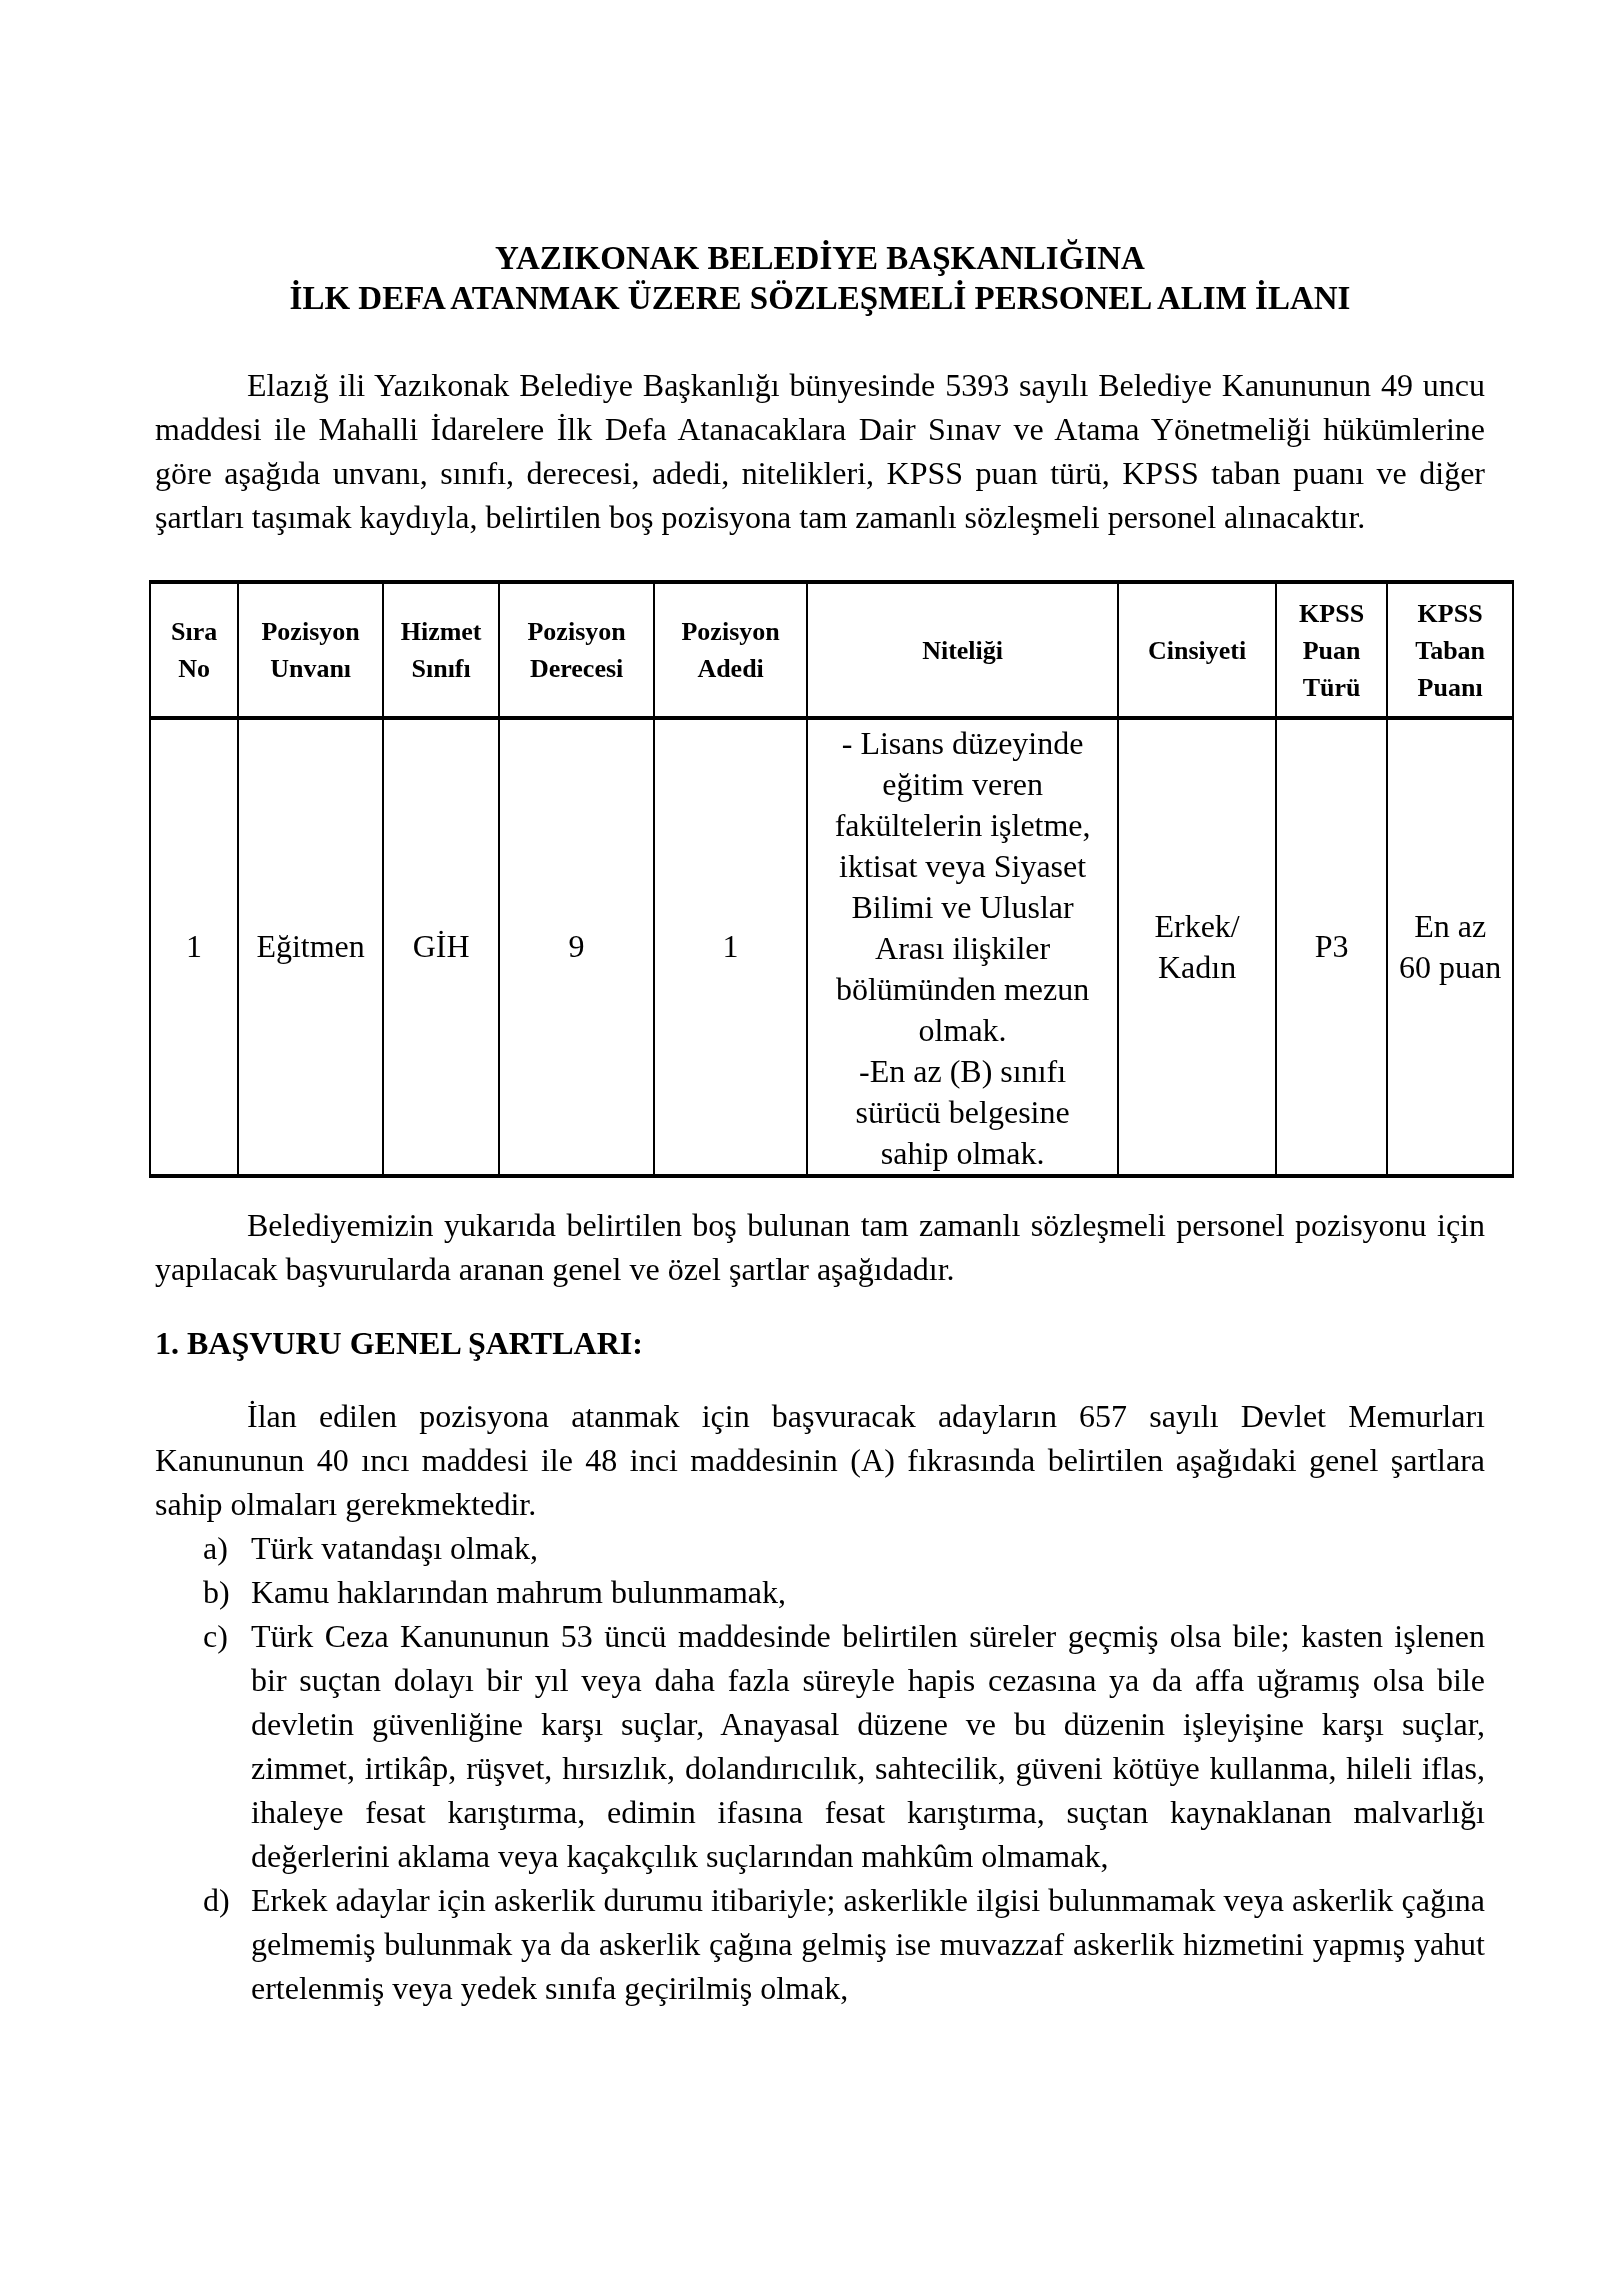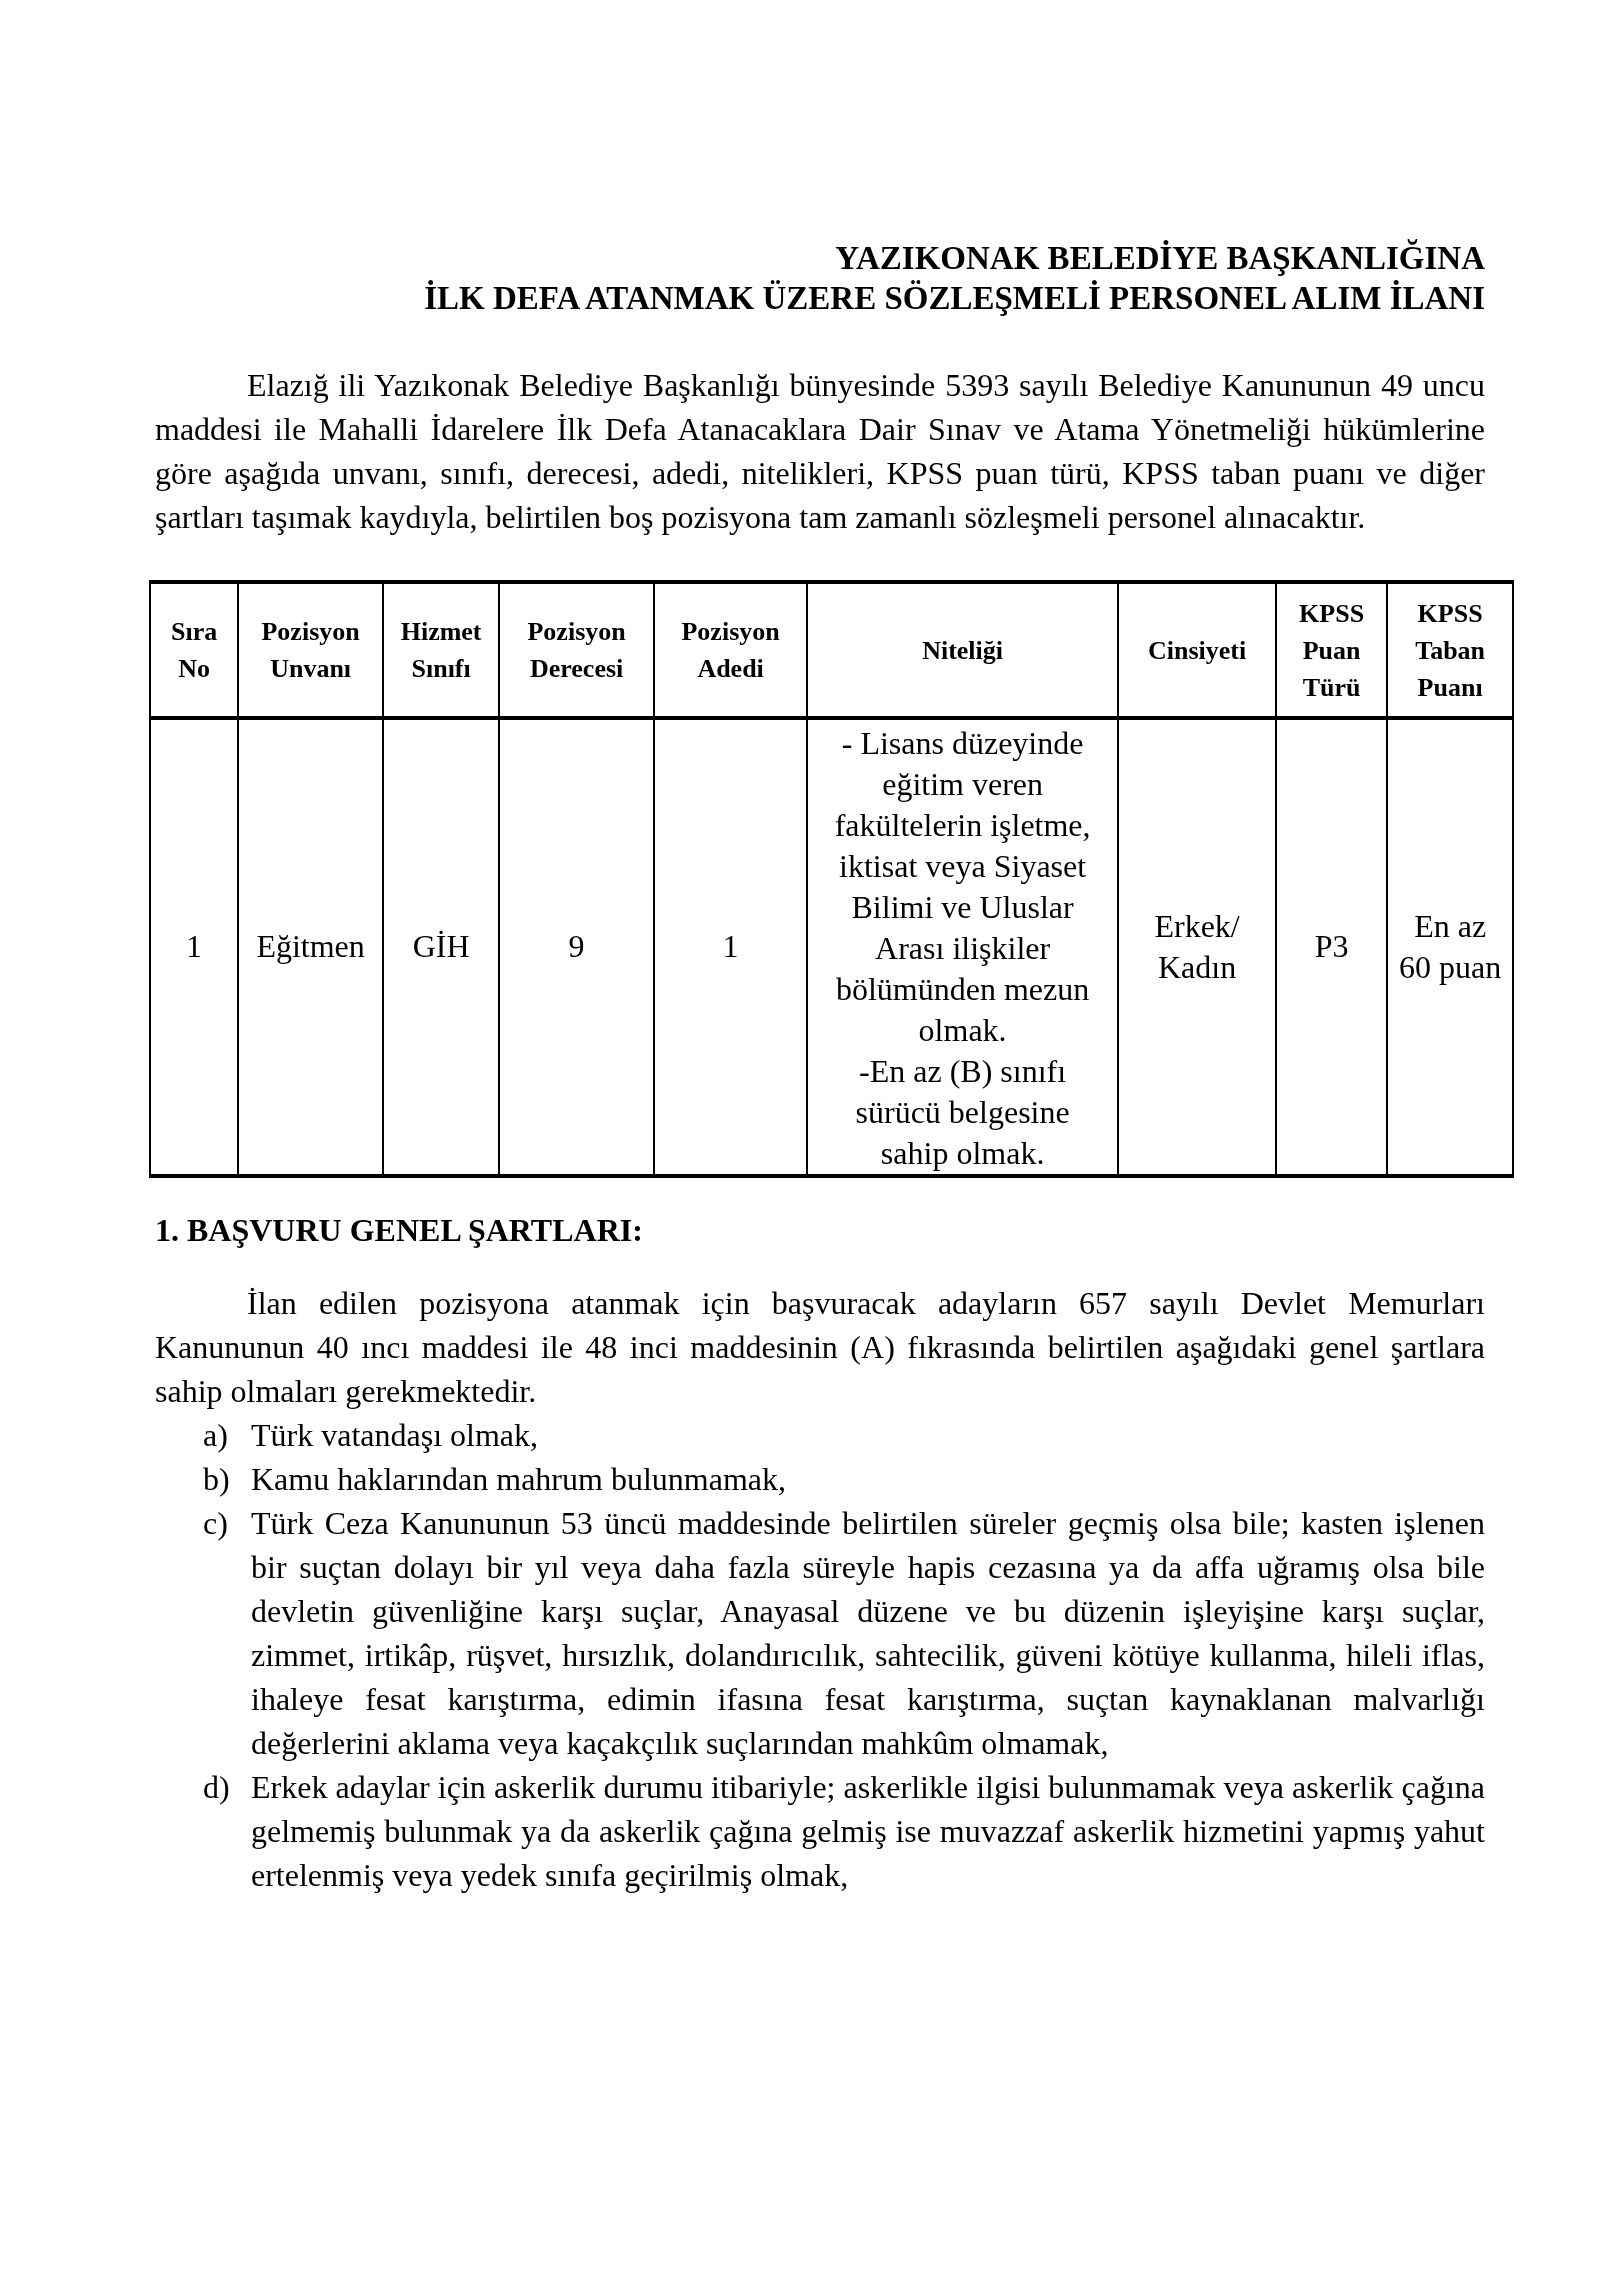--- a/index.html
+++ b/index.html
@@ -11,21 +11,21 @@
     background: #ffffff;
     color: #000000;
     font-family: "Liberation Serif", "DejaVu Serif", serif;
     font-size: 32px;
     line-height: 44px;
     overflow: hidden;
   }
   .content { padding: 238px 138px 0 155px; }
 
   .doc-title {
-    text-align: right;
+    text-align: center;
     font-weight: bold;
     font-size: 33px;
     line-height: 40px;
   }
   .title-line { display: block; }
 
   .para { text-align: justify; }
   .indent { text-indent: 92px; }
   .intro { margin-top: 45px; }
 
@@ -132,20 +132,21 @@
           <td class="cell-nitelik">- Lisans düzeyinde eğitim veren fakültelerin işletme, iktisat veya Siyaset Bilimi ve Uluslar Arası ilişkiler bölümünden mezun olmak.
 -En az (B) sınıfı sürücü belgesine sahip olmak.</td>
           <td>Erkek/ Kadın</td>
           <td>P3</td>
           <td>En az 60 puan</td>
         </tr>
       </tbody>
     </table>
 
 
+    <p class="para indent p-sec1">Belediyemizin yukarıda belirtilen boş bulunan tam zamanlı sözleşmeli personel pozisyonu için yapılacak başvurularda aranan genel ve özel şartlar aşağıdadır.</p>
 
     <h2 class="sec-heading h-sec2">1. BAŞVURU GENEL ŞARTLARI:</h2>
 
     <p class="para indent p-sec2">İlan edilen pozisyona atanmak için başvuracak adayların 657 sayılı Devlet Memurları Kanununun 40 ıncı maddesi ile 48 inci maddesinin (A) fıkrasında belirtilen aşağıdaki genel şartlara sahip olmaları gerekmektedir.</p>
 
     <div class="req-list">
       <div class="req-item">
         <span class="req-label">a)</span>
         <span class="req-text">Türk vatandaşı olmak,</span>
       </div>

